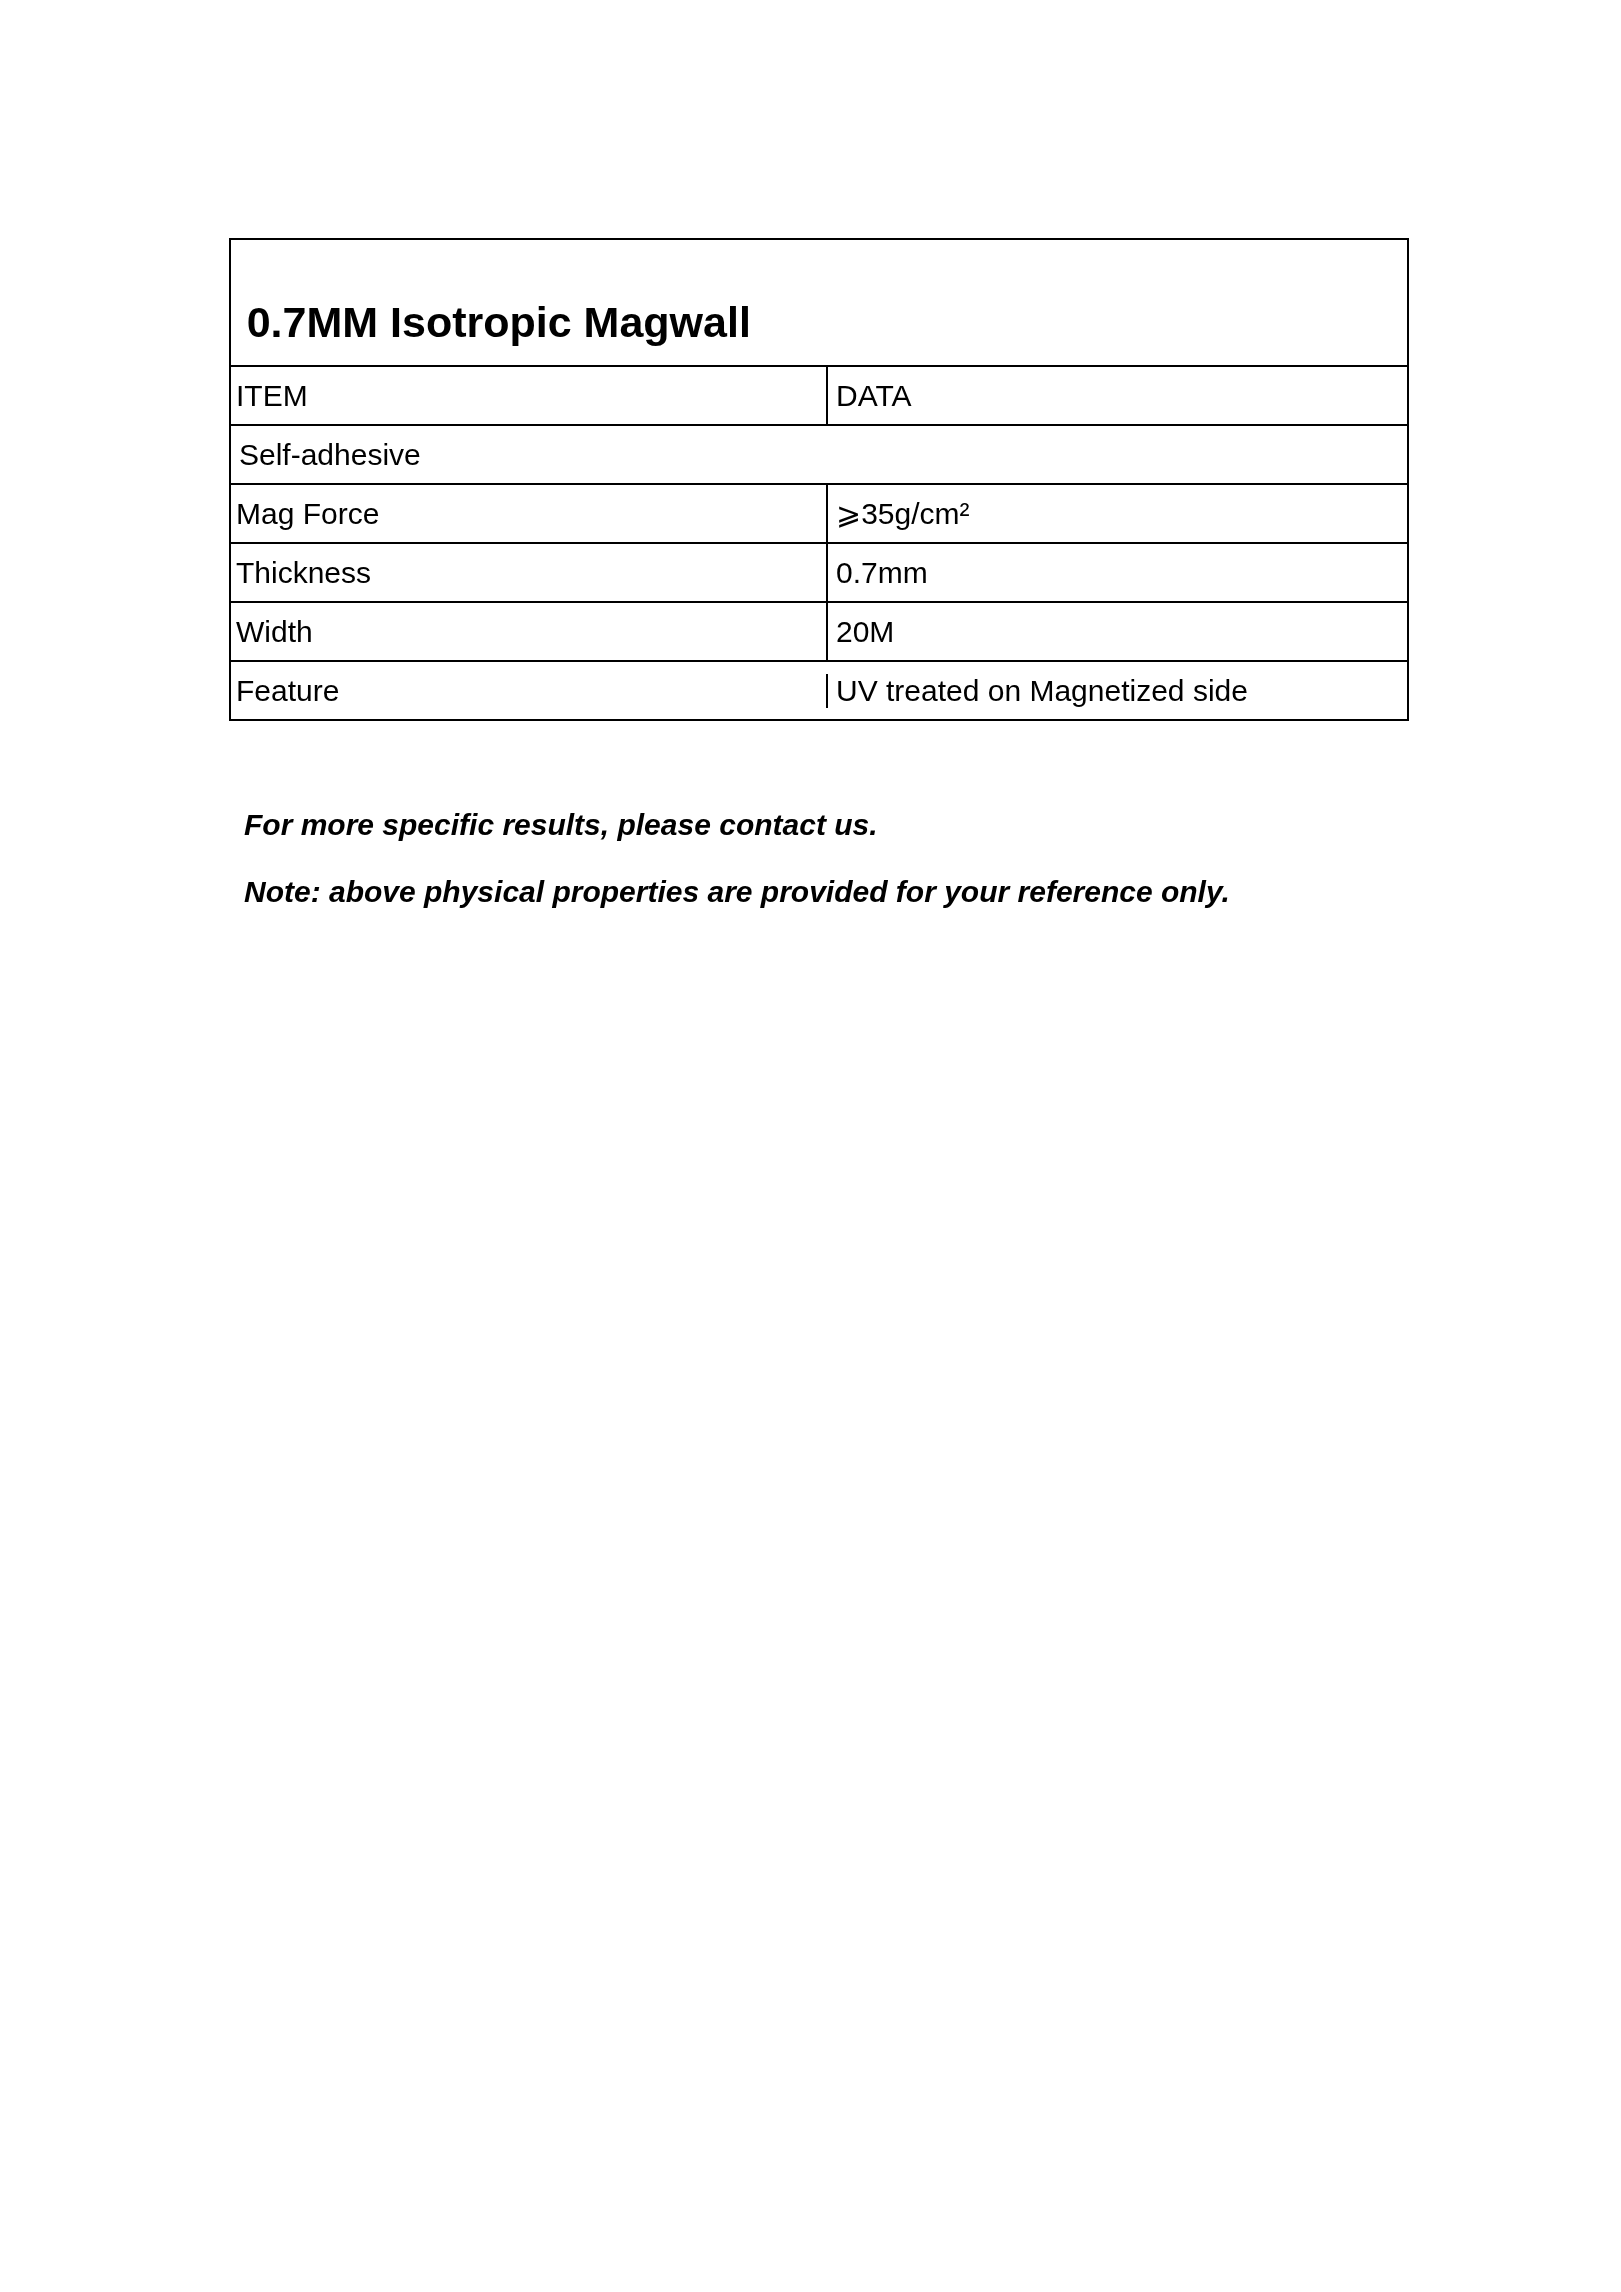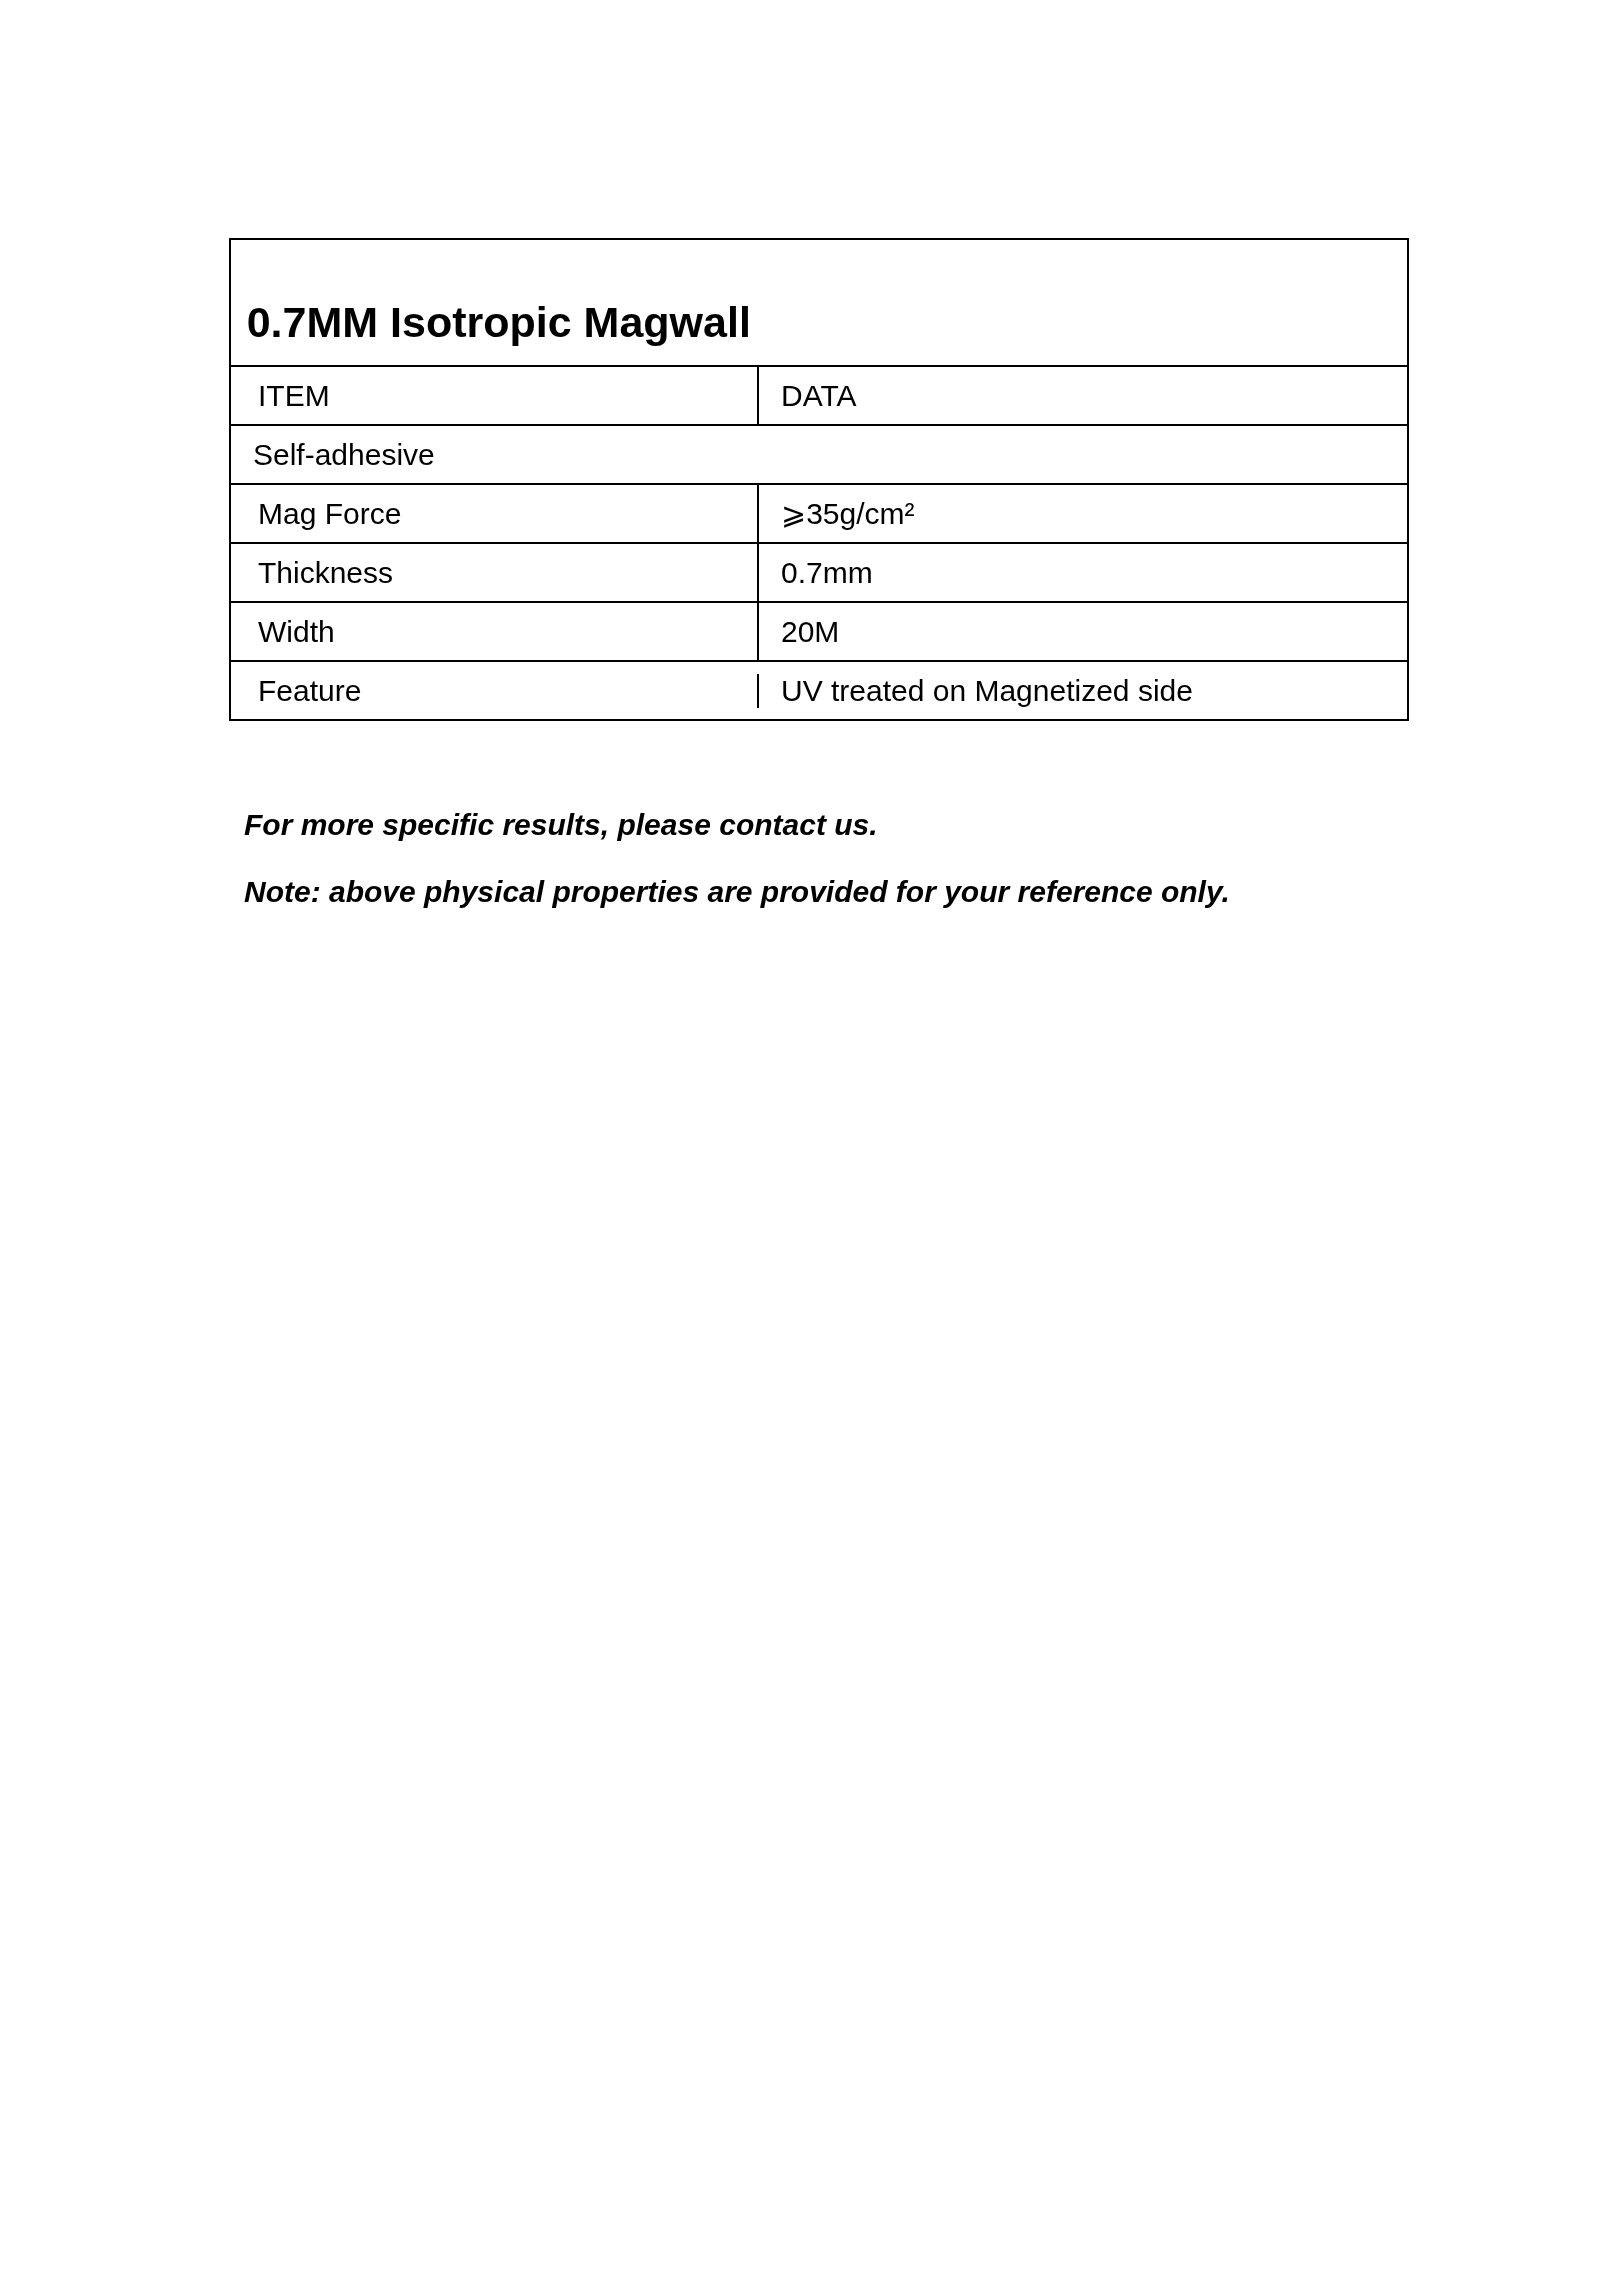--- a/index.html
+++ b/index.html
@@ -45,33 +45,33 @@
   .t-row {
     display: flex;
     height: 57px;
     border-bottom: 2px solid #000000;
   }
   .t-row:last-child {
     border-bottom: none;
     align-items: center;
   }
   .cell-item {
-    width: 528px;
+    width: 597px;
     box-sizing: border-box;
     border-right: 2px solid #000000;
     display: flex;
     align-items: center;
-    padding-left: 27px;
+    padding-left: 5px;
     font-size: 30px;
   }
   .cell-data {
     flex: 1;
     display: flex;
     align-items: center;
-    padding-left: 22px;
+    padding-left: 8px;
     font-size: 30px;
   }
   .note-block {
     position: absolute;
     left: 244px;
     top: 791px;
     font-size: 30px;
     font-weight: bold;
     font-style: italic;
     line-height: 67px;

